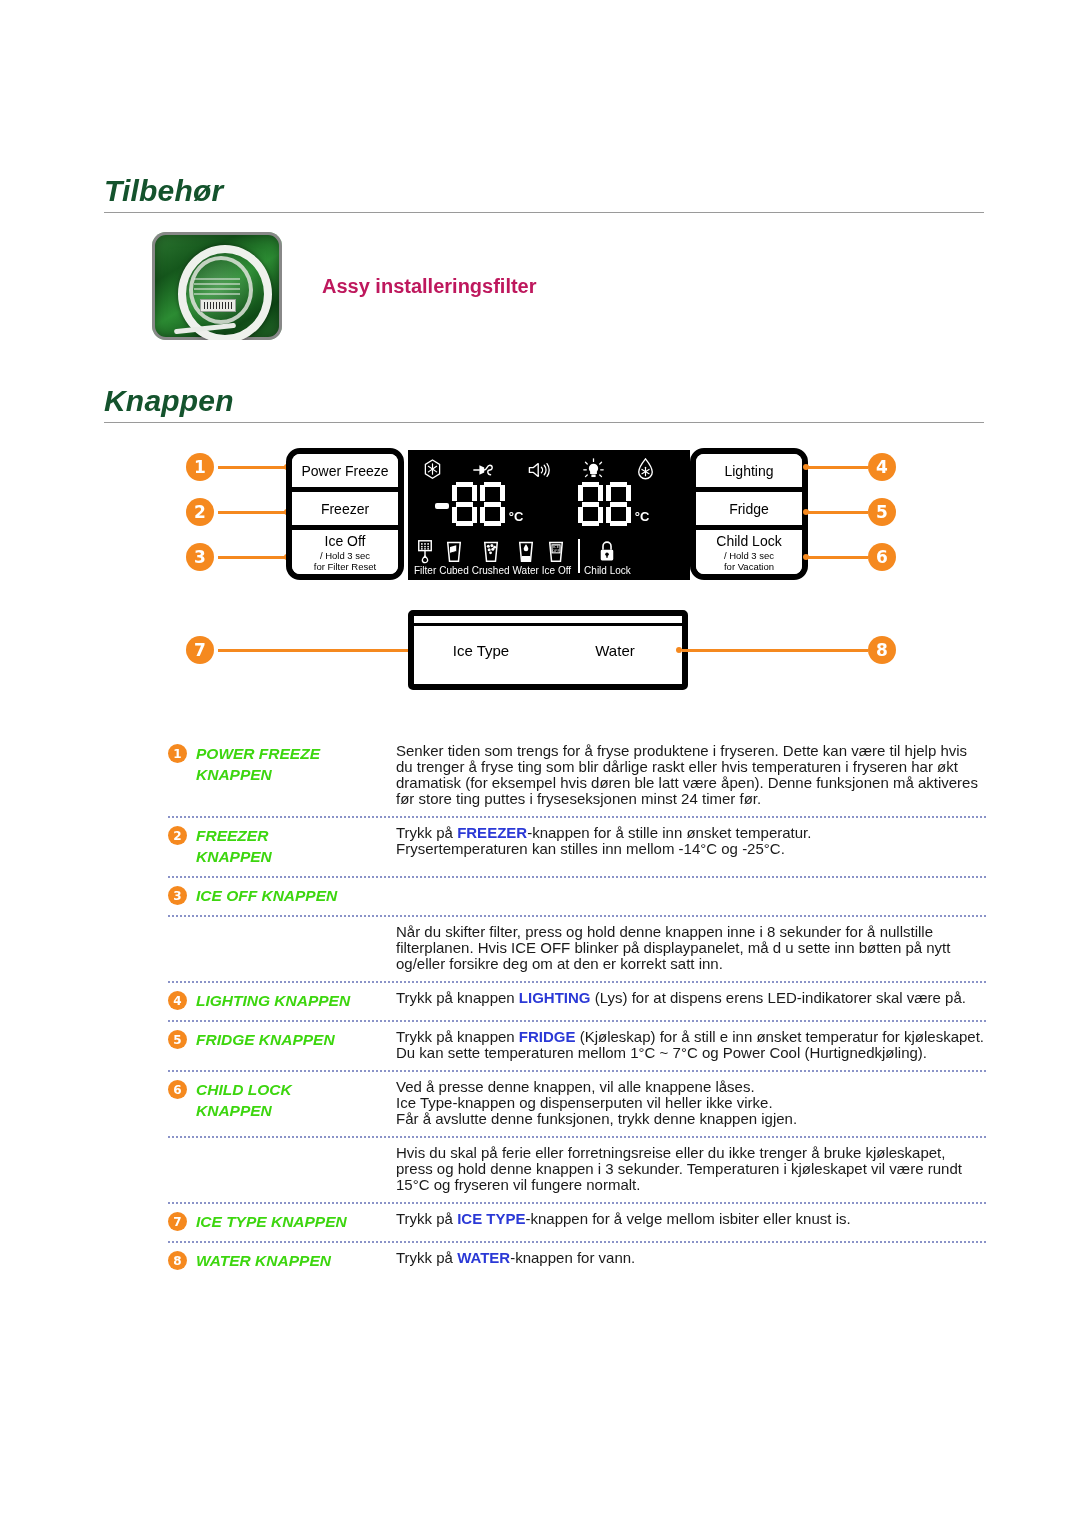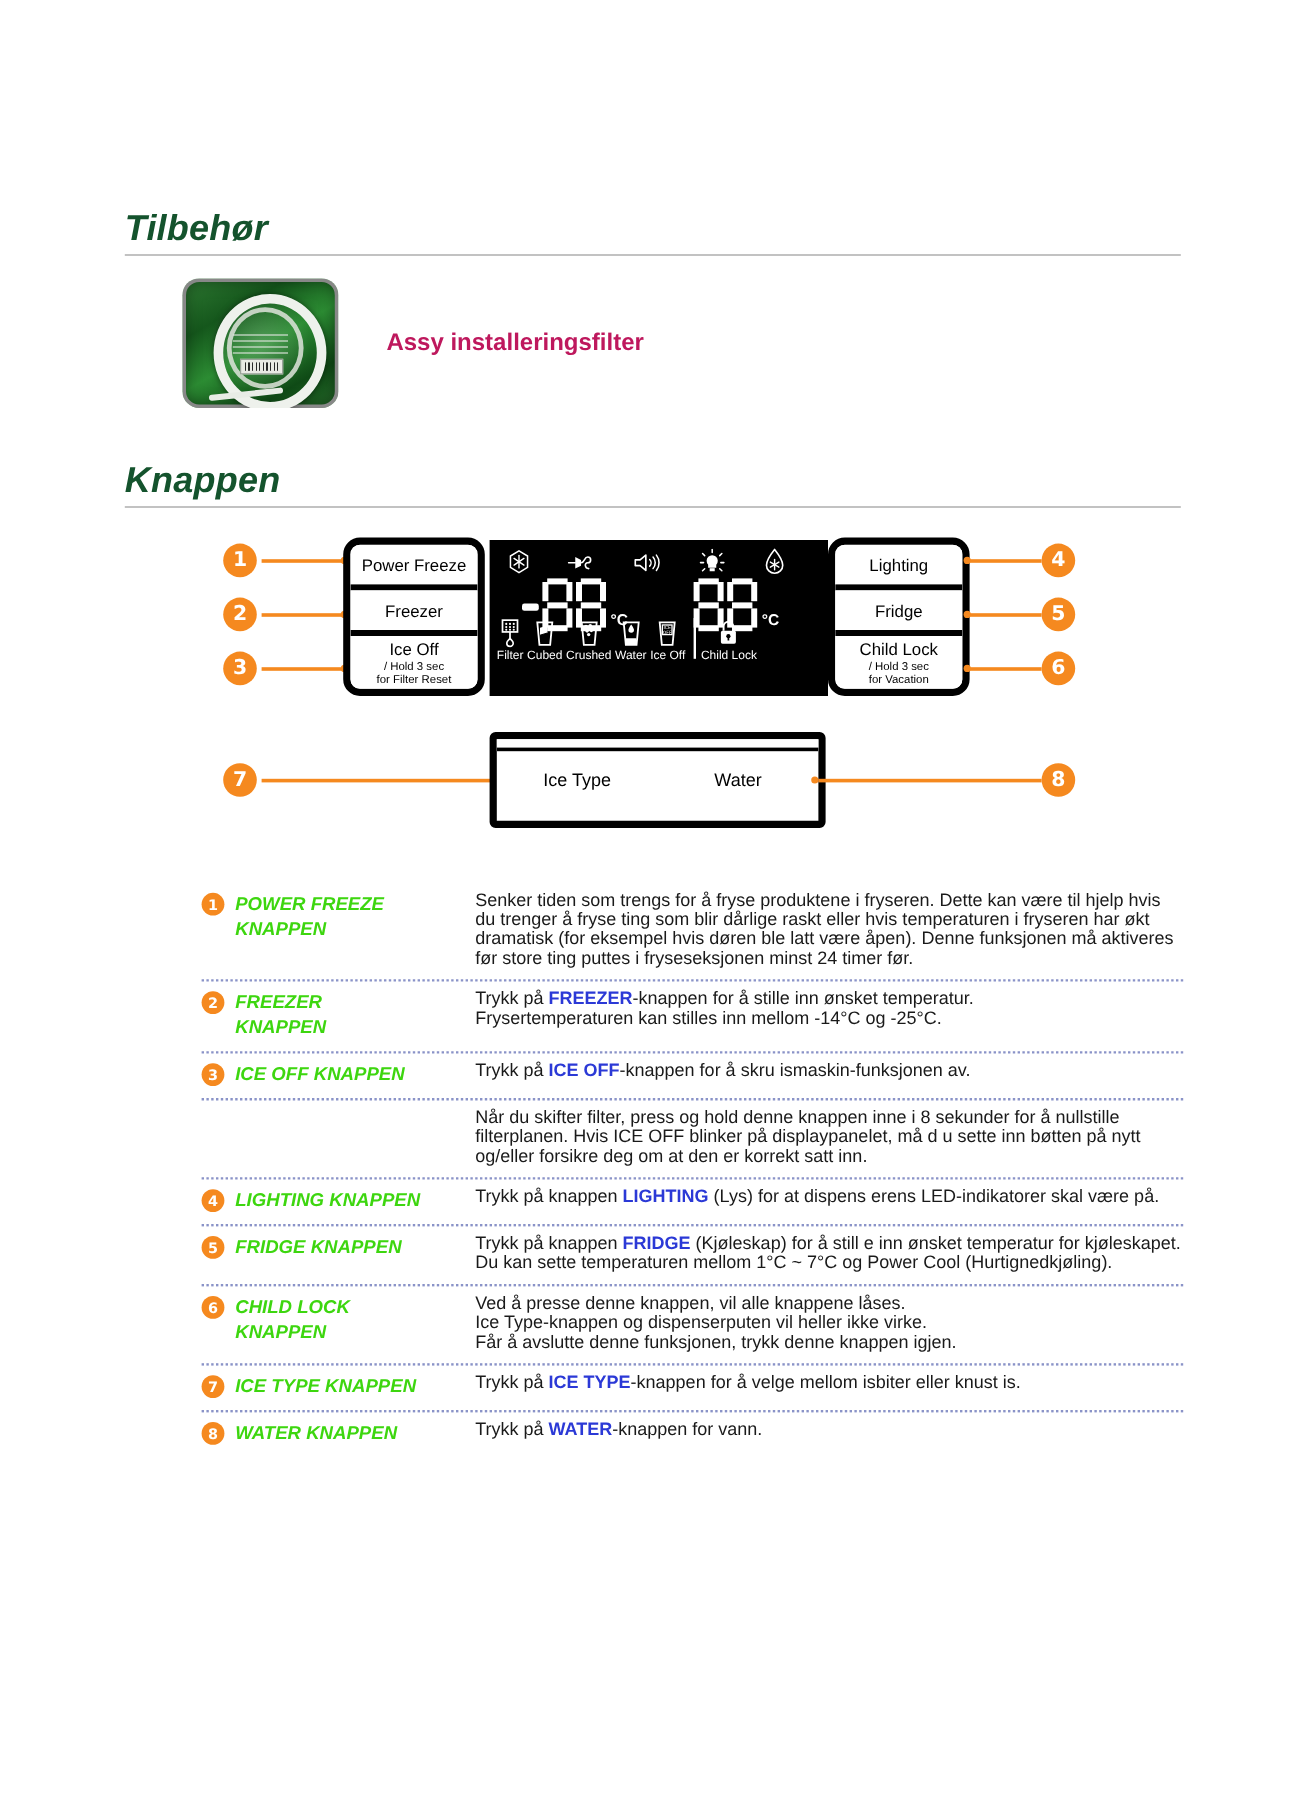--- a/index.html
+++ b/index.html
@@ -229,21 +229,21 @@
   .seg.br { bottom: 3px; right: 0; }
   .deg-c {
     color: #fff;
     font-size: 13px;
     font-weight: bold;
     margin: 0 0 2px 2px;
     font-family: "Liberation Sans", sans-serif;
   }
   #lcd .icon-row-bot {
     position: absolute;
-    left: 6px; top: 64px;
+    left: 6px; top: 88px;
     width: 272px;
     display: flex;
     align-items: flex-end;
   }
   .disp-item {
     display: flex;
     flex-direction: column;
     align-items: center;
     color: #fff;
     margin-right: 3px;
@@ -637,21 +637,20 @@
         <div class="num-badge">2</div>
       </div>
       <div class="row-title">FREEZER<br>KNAPPEN</div>
       <div class="row-body">Trykk på <b>FREEZER</b>-knappen for å stille inn ønsket temperatur.<br>Frysertemperaturen kan stilles inn mellom -14°C og -25°C.</div>
     </div>
     <div class="desc-row">
       <div class="row-num">
         <div class="num-badge">3</div>
       </div>
       <div class="row-title">ICE OFF KNAPPEN</div>
-      <div class="row-body">Trykk på <b>ICE OFF</b>-knappen for å skru ismaskin-funksjonen av.</div>
     </div>
     <div class="desc-row">
       <div class="row-num"></div>
       <div class="row-title"></div>
       <div class="row-body">Når du skifter filter, press og hold denne knappen inne i 8 sekunder for å nullstille filterplanen. Hvis ICE OFF blinker på displaypanelet, må d u sette inn bøtten på nytt og/eller forsikre deg om at den er korrekt satt inn.</div>
     </div>
     <div class="desc-row">
       <div class="row-num">
         <div class="num-badge">4</div>
       </div>
@@ -666,20 +665,25 @@
       <div class="row-body">Trykk på knappen <b>FRIDGE</b> (Kjøleskap) for å still e inn ønsket temperatur for kjøleskapet. Du kan sette temperaturen mellom 1°C ~ 7°C og Power Cool (Hurtignedkjøling).</div>
     </div>
     <div class="desc-row">
       <div class="row-num">
         <div class="num-badge">6</div>
       </div>
       <div class="row-title">CHILD LOCK<br>KNAPPEN</div>
       <div class="row-body">Ved å presse denne knappen, vil alle knappene låses.<br>Ice Type-knappen og dispenserputen vil heller ikke virke.<br>Får å avslutte denne funksjonen, trykk denne knappen igjen.</div>
     </div>
     <div class="desc-row">
+      <div class="row-num"></div>
+      <div class="row-title"></div>
+      <div class="row-body">Hvis du skal på ferie eller forretningsreise eller du ikke trenger å bruke kjøleskapet, press og hold denne knappen i 3 sekunder. Temperaturen i kjøleskapet vil være rundt 15°C og fryseren vil fungere normalt.</div>
+    </div>
+    <div class="desc-row">
       <div class="row-num">
         <div class="num-badge">7</div>
       </div>
       <div class="row-title">ICE TYPE KNAPPEN</div>
       <div class="row-body">Trykk på <b>ICE TYPE</b>-knappen for å velge mellom isbiter eller knust is.</div>
     </div>
     <div class="desc-row no-rule">
       <div class="row-num">
         <div class="num-badge">8</div>
       </div>

